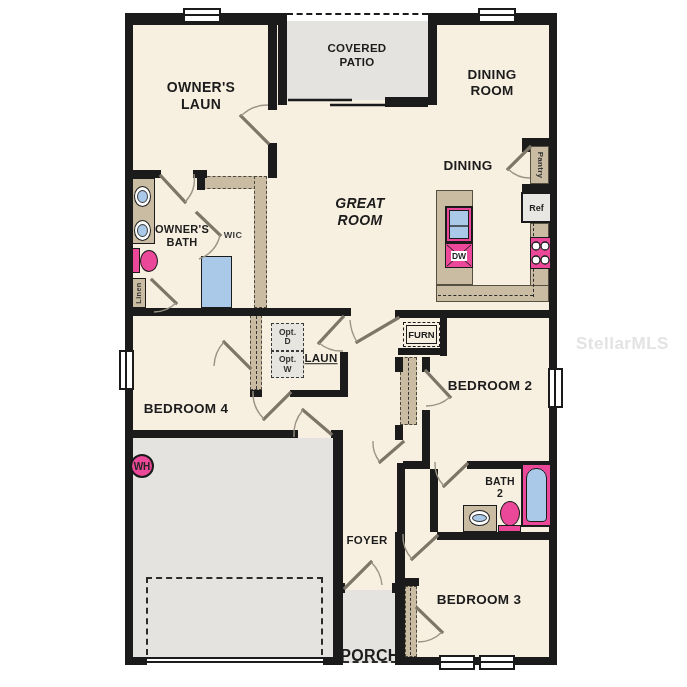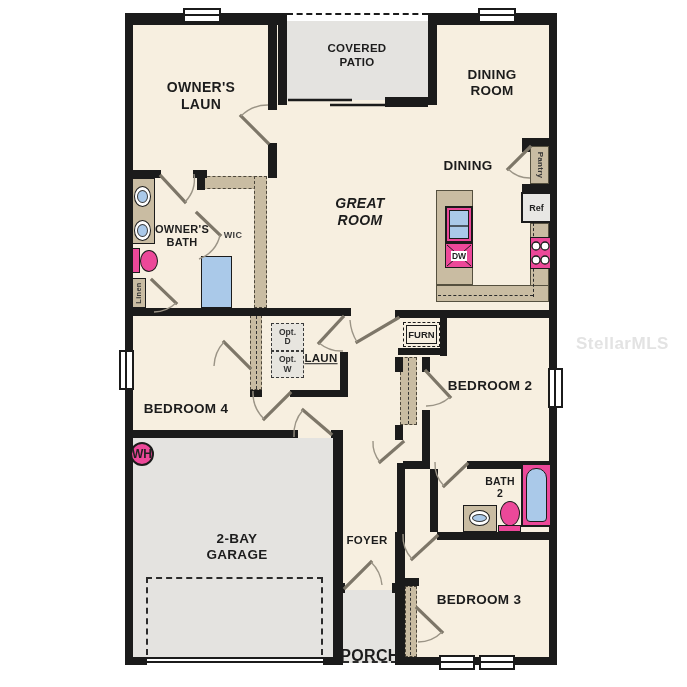--- a/index.html
+++ b/index.html
@@ -153,22 +153,22 @@
   </div>
 
   <div class="oval" style="left:469px;top:510px;width:21px;height:16px;">
       <span class="in"></span>
     </div>
   <div class="fix" style="left:500px;top:501px;width:20px;height:25px;border-radius:50%;"></div>
   <div class="fix" style="left:498px;top:525px;width:23px;height:7px;"></div>
   <div class="fix" style="left:521px;top:463px;width:31px;height:64px;border-width:2px;"></div>
   <div class="blue" style="left:526px;top:468px;width:21px;height:54px;border-radius:10px 10px 4px 4px;border-width:1px;"></div>
 
-  <div class="fix" style="left:130px;top:442px;width:24px;height:24px;border-radius:50%;border-width:2px;
-              display:flex;align-items:center;justify-content:center;font-size:12px;font-weight:700;color:#222;">
+  <div class="fix" style="left:130px;top:454px;width:24px;height:24px;border-radius:50%;border-width:2px;
+              display:flex;align-items:center;justify-content:center;font-size:10px;font-weight:700;color:#222;">
     <span>WH</span>
   </div>
 
   <svg class="overlay" width="687" height="687" viewBox="0 0 687 687">
 
     <path d="M288,100 L352,100" stroke="#1b1b1b" stroke-width="2.5" fill="none"></path>
     <path d="M330,105 L388,105" stroke="#1b1b1b" stroke-width="2.5" fill="none"></path>
 
     <g stroke="#1b1b1b" stroke-width="1.3" fill="#fff">
       <circle cx="536" cy="246" r="4"></circle>
@@ -246,24 +246,20 @@
   </div>
   <div class="lbl" style="left:186px;top:373px;font-size:13.5px;margin-top:36px;">
     <span class="ln">BEDROOM 4</span>
   </div>
   <div class="lbl" style="left:321px;top:359px;font-size:11.5px;text-decoration:underline;">
     <span class="ln">LAUN</span>
   </div>
   <div class="lbl" style="left:490px;top:386px;font-size:13.5px;">
     <span class="ln">BEDROOM 2</span>
   </div>
-  <div class="lbl" style="left:237px;top:547px;font-size:13.5px;">
-    <span class="ln">2-BAY</span>
-    <span class="ln">GARAGE</span>
-  </div>
   <div class="lbl" style="left:367px;top:541px;font-size:11.5px;">
     <span class="ln">FOYER</span>
   </div>
   <div class="lbl" style="left:500px;top:487px;font-size:10.5px;">
     <span class="ln">BATH</span>
     <span class="ln">2</span>
   </div>
   <div class="lbl" style="left:479px;top:600px;font-size:13.5px;">
     <span class="ln">BEDROOM 3</span>
   </div>

